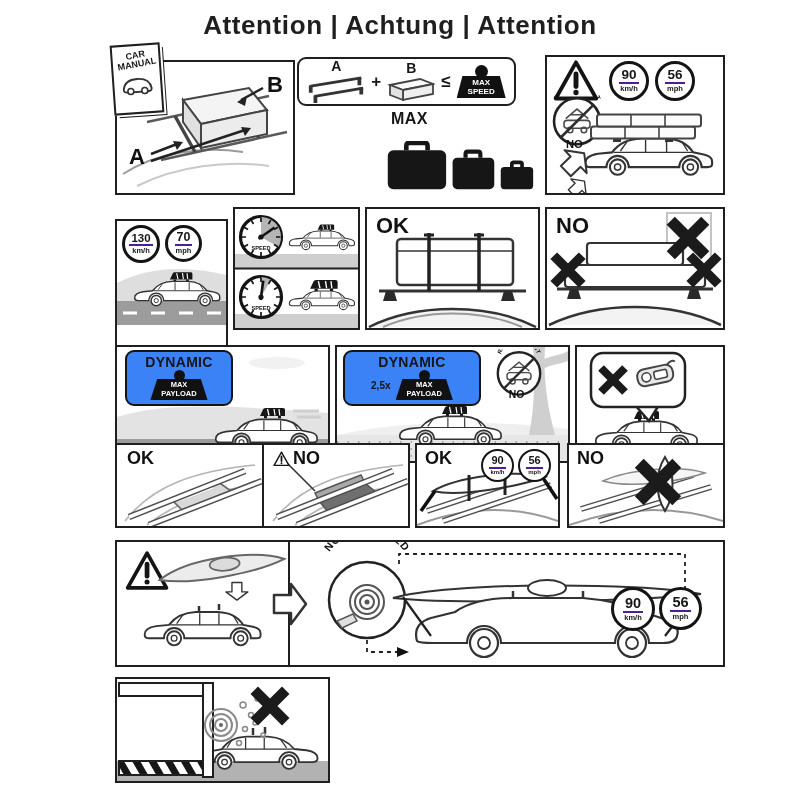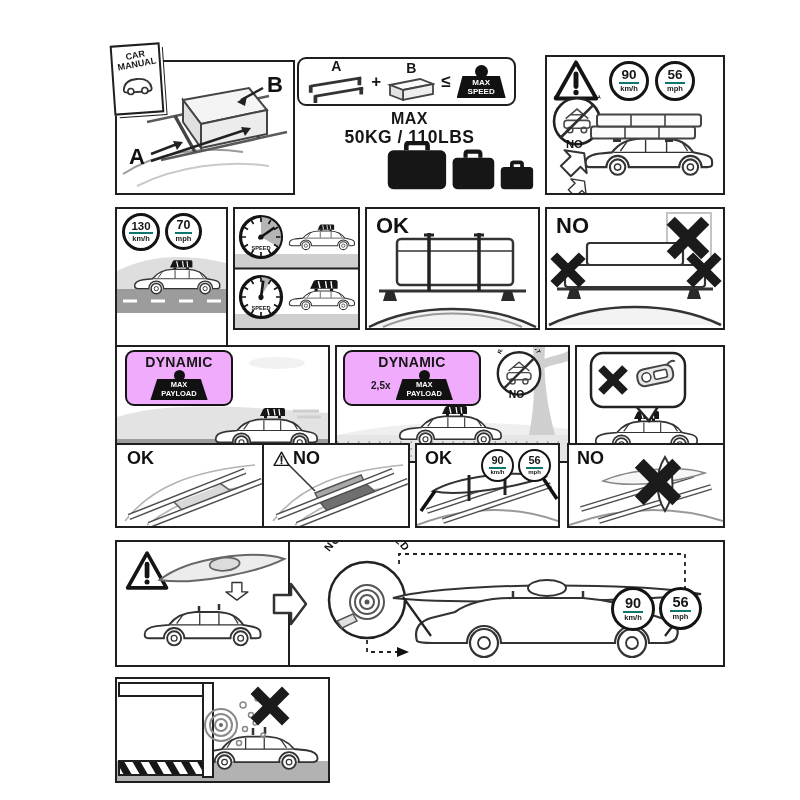--- a/index.html
+++ b/index.html
@@ -4,27 +4,27 @@
 <style>
   html,body{margin:0;padding:0;background:#fff;}
   #page{position:relative;width:800px;height:800px;background:#fff;overflow:hidden;
         font-family:"Liberation Sans",sans-serif;color:#161616;}
   .title{position:absolute;top:10px;left:0;width:800px;text-align:center;
          font-size:26px;font-weight:700;letter-spacing:.6px;color:#1f1f1f;}
   .panel{position:absolute;border:2px solid #1f1f1f;background:#fff;box-sizing:border-box;}
   .plabel{position:absolute;font-weight:800;color:#111;z-index:4;}
   .badge{position:absolute;display:flex;flex-direction:column;align-items:center;justify-content:center;
          background:#fff;border:3px solid #141414;border-radius:50%;box-sizing:border-box;z-index:5;}
-  .badge .bv{font-weight:800;border-bottom:2px solid #0f766e;line-height:1.05;padding:0 2px;}
+  .badge .bv{font-weight:800;border-bottom:2px solid #4c1d95;line-height:1.05;padding:0 2px;}
   .badge .bu{font-size:7.5px;font-weight:700;line-height:1.25;}
   .wicon{display:flex;flex-direction:column;align-items:center;}
   .wball{width:13px;height:13px;border-radius:50%;background:#111;margin-bottom:-2px;}
   .wtag{clip-path:polygon(12% 0,88% 0,100% 100%,0 100%);background:#111;color:#fff;
         font-weight:700;text-align:center;line-height:1.15;padding:2px 11px 2px;display:flex;flex-direction:column;}
-  .pltbox{position:absolute;border:2.5px solid #141414;border-radius:9px;background:#f0abfc;
+  .pltbox{position:absolute;border:2.5px solid #141414;border-radius:9px;background:#3b82f6;
           display:flex;flex-direction:column;align-items:center;padding:2px 6px 4px;z-index:4;justify-content:flex-end;}
   .plttitle{font-weight:800;letter-spacing:.3px;}
   .prow{display:flex;align-items:center;gap:5px;}
   .mult{font-weight:800;font-size:10px;}
   .booklet{position:absolute;left:112px;top:44px;width:50px;height:70px;background:#fff;
            border:2px solid #1f1f1f;transform:rotate(-4deg);z-index:6;box-shadow:3px 3px 0 -1px #fff,4px 4px 0 -1px #1f1f1f;
            display:flex;flex-direction:column;align-items:center;justify-content:flex-start;padding-top:5px;box-sizing:border-box;}
   .booktext{font-size:9px;font-weight:800;line-height:1.05;text-align:center;transform:rotate(-7deg);}
   .formula{position:absolute;left:297px;top:57px;width:219px;height:49px;border:2.5px solid #1f1f1f;border-radius:9px;
            background:#fff;display:flex;align-items:center;justify-content:center;gap:6px;box-sizing:border-box;}
@@ -87,20 +87,21 @@
     <path d="M17,27 L30,16 L43,27 M22,22.5 L38,22.5" fill="none" stroke="#4a4a4a" stroke-width="1.8"></path>
     <path d="M11,49 L49,11" stroke="#2e2e2e" stroke-width="3" fill="none"></path>
   </g>
   <pattern id="hz" patternUnits="userSpaceOnUse" width="14" height="22" patternTransform="rotate(-30)">
     <rect width="7" height="22" fill="#161616"></rect>
           <rect x="7" width="7" height="22" fill="#fff"></rect>
   </pattern>
 </defs>
 </svg>
 
+<div class="title">Attention | Achtung | Attention</div>
 
 <div class="booklet">
   <div class="booktext">
     <div>CAR</div>
         <div>MANUAL</div>
   </div>
   <svg width="34" height="22" viewBox="0 0 34 22" style="margin-top:4px">
     <path d="M3,15 C4,8 10,5 17,5 C24,5 30,8 31,15 Q31,18 27,18 L7,18 Q3,18 3,15 Z" fill="#fff" stroke="#333" stroke-width="1.8"></path>
     <circle cx="10" cy="17" r="3" fill="#fff" stroke="#333" stroke-width="1.6"></circle>
     <circle cx="24" cy="17" r="3" fill="#fff" stroke="#333" stroke-width="1.6"></circle>
@@ -148,21 +149,20 @@
     <div class="wball"></div>
     <div class="wtag" style="font-size:8px">
       <span>MAX</span>
       <span>SPEED</span>
     </div>
   </div>
 </div>
 
 <div class="maxtext">
   <div class="m1">MAX</div>
-  <div class="m2">50KG / 110LBS</div>
 </div>
 <svg style="position:absolute;left:385px;top:141px" width="150" height="50" viewBox="0 0 162 54">
   <use href="#suitcases"></use>
 </svg>
 
 <div class="panel" style="left:545px;top:55px;width:180px;height:140px">
   <svg style="position:absolute;left:6px;top:2px" width="46" height="44" viewBox="0 0 42 40">
         <use href="#warn-tri"></use>
       </svg>
   <div class="badge" style="left:62px;top:4px;width:40px;height:40px">
@@ -185,21 +185,21 @@
     <rect x="66" y="81" width="8" height="4" fill="#333"></rect>
         <rect x="118" y="81" width="8" height="4" fill="#333"></rect>
     <rect x="44" y="69.4" width="104" height="12" rx="2.5" fill="#fbfbfb" stroke="#444" stroke-width="2"></rect>
     <rect x="50" y="57.5" width="104" height="12" rx="2.5" fill="#fbfbfb" stroke="#444" stroke-width="2"></rect>
     <path d="M78,69.4 v12 M112,69.4 v12 M84,57.5 v12 M118,57.5 v12" stroke="#444" stroke-width="1.6" fill="none"></path>
     <use href="#arrow-hollow" transform="translate(6,102) rotate(-44) scale(0.8)"></use>
     <use href="#arrow-hollow" transform="translate(16,128) rotate(-44) scale(0.55)"></use>
   </svg>
 </div>
 
-<div class="panel" style="left:115px;top:207px;width:113px;height:157px">
+<div class="panel" style="left:115px;top:219px;width:113px;height:157px">
   <div class="badge" style="left:5px;top:4px;width:38px;height:38px">
     <span class="bv" style="font-size:11.5px">130</span>
     <span class="bu">km/h</span>
   </div>
   <div class="badge" style="left:48px;top:4px;width:37px;height:37px">
     <span class="bv" style="font-size:12.5px">70</span>
     <span class="bu">mph</span>
   </div>
   <svg class="fillsvg" width="109" height="119" viewBox="0 0 109 119">
     <path d="M0,62 C30,46 70,44 109,54 L109,80 L0,80 Z" fill="#dedede"></path>

